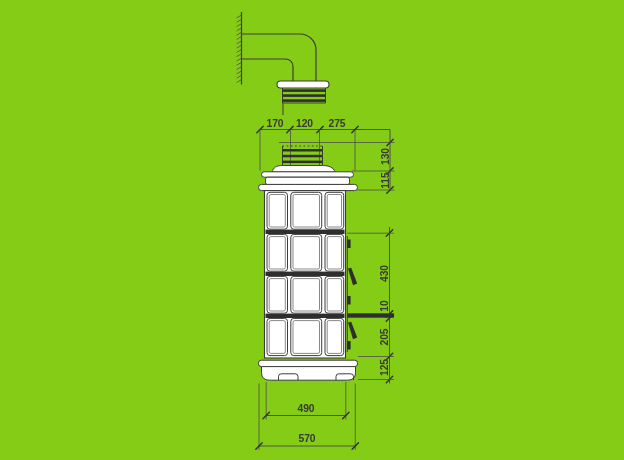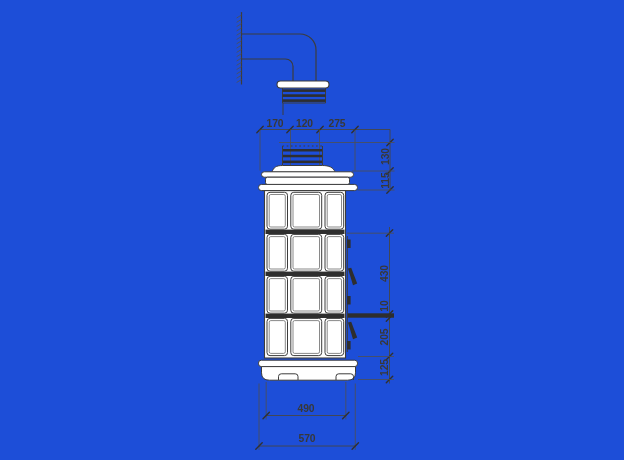--- a/index.html
+++ b/index.html
@@ -1,16 +1,16 @@
 <!DOCTYPE html>
 <html><head>
 <meta charset="utf-8">
 <style>
   html,body{margin:0;padding:0;background:#ffffff;}
-  .canvas{position:relative;width:624px;height:460px;background:#1d4ed8;overflow:hidden;
+  .canvas{position:relative;width:624px;height:460px;background:#84cc16;overflow:hidden;
           font-family:"Liberation Sans",sans-serif;}
   svg{display:block;}
   .ln   {stroke:#3c3c3c;fill:none;stroke-width:1.2;stroke-linecap:round;}
   .ln2  {stroke:#3c3c3c;fill:none;stroke-width:1;stroke-linecap:butt;}
   .thin {stroke:#4f4f4f;fill:none;stroke-width:0.8;stroke-linecap:butt;}
   .dim  {stroke:#464646;fill:none;stroke-width:0.9;stroke-linecap:butt;}
   .tick {stroke:#303030;fill:none;stroke-width:1.4;stroke-linecap:round;}
   .dk   {fill:#2e2e2e;stroke:none;}
   .wh   {fill:#ffffff;stroke:#3c3c3c;stroke-width:1.1;}
   .whn  {fill:#ffffff;stroke:#3c3c3c;stroke-width:1;}

